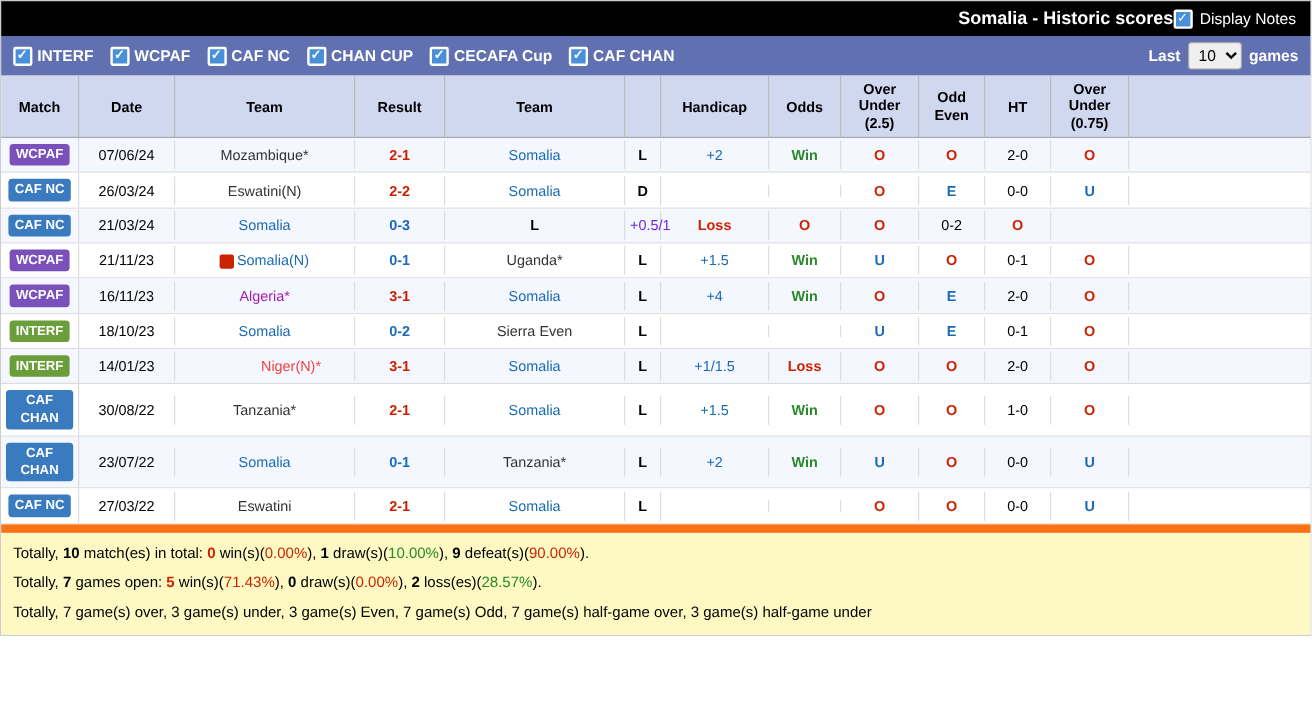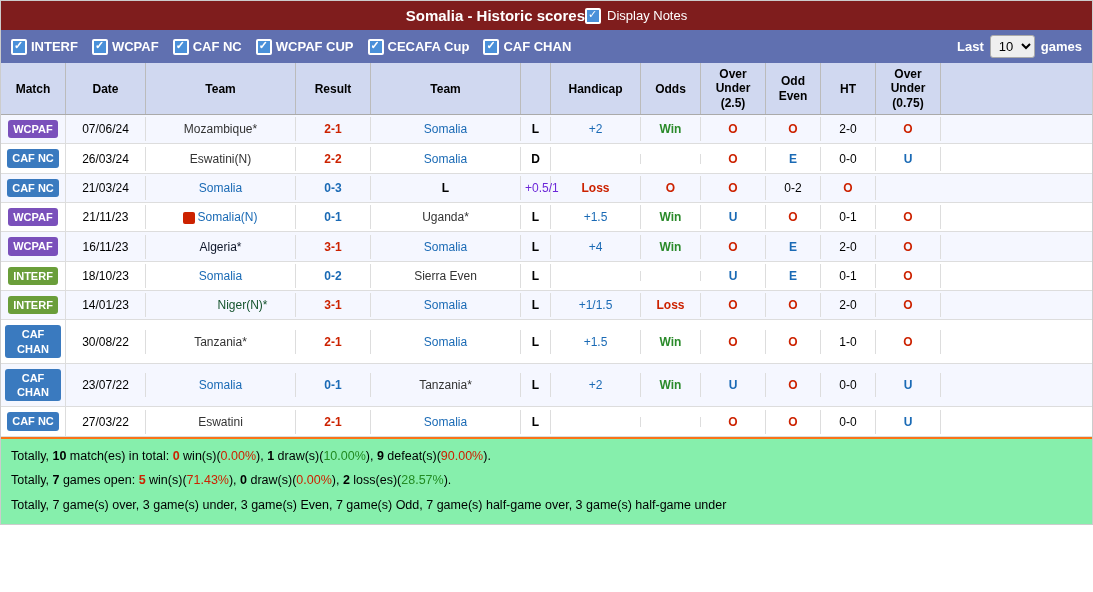--- a/index.html
+++ b/index.html
@@ -8,24 +8,24 @@
       font-size: 13px;
       background: #fff;
       width: 1093px;
     }
     .container {
       width: 1093px;
       border: 1px solid #ccc;
     }
     
     .header {
-      background: #7f1d1d;
-      color: #fff;
-      display: flex;
-      justify-content: center;
+      background: #000000;
+      color: #fff;
+      display: flex;
+      justify-content: flex-end;
       align-items: center;
       padding: 6px 12px;
     }
     .header-title {
       font-size: 15px;
       font-weight: bold;
     }
     .display-notes {
       display: flex;
       align-items: center;
@@ -129,22 +129,22 @@
       background: #cc2200;
       border-radius: 2px;
       margin-right: 2px;
       vertical-align: middle;
     }
     
     .summary {
       padding: 6px 10px;
       font-size: 12.5px;
       line-height: 1.8;
-      background: #86efac;
-      border-top: 2px solid #f97316;
+      background: #fef9c3;
+      border-top: 7px solid #f97316;
     }
     .summary p { margin-bottom: 2px; }
     .bold { font-weight: bold; }
     .col-header-wrap { line-height: 1.2; }
   </style>
 </head>
 <body>
 
 <div class="container">
 
@@ -164,21 +164,21 @@
     <div class="filter-item">
       <span class="checkbox-checked"></span>
       <span>WCPAF</span>
     </div>
     <div class="filter-item">
       <span class="checkbox-checked"></span>
       <span>CAF NC</span>
     </div>
     <div class="filter-item">
       <span class="checkbox-checked"></span>
-      <span>WCPAF CUP</span>
+      <span>CHAN CUP</span>
     </div>
     <div class="filter-item">
       <span class="checkbox-checked"></span>
       <span>CECAFA Cup</span>
     </div>
     <div class="filter-item">
       <span class="checkbox-checked"></span>
       <span>CAF CHAN</span>
     </div>
     <div class="last-games">
@@ -259,21 +259,21 @@
         <div class="cell" style="color: rgb(26, 106, 181);">+1.5</div>
         <div class="cell" style="color: rgb(42, 138, 42); font-weight: bold;">Win</div>
         <div class="cell" style="color: rgb(26, 106, 181); font-weight: bold;">U</div>
         <div class="cell" style="color: rgb(204, 34, 0); font-weight: bold;">O</div>
         <div class="cell">0-1</div>
         <div class="cell" style="color: rgb(204, 34, 0); font-weight: bold;">O</div>
       </div>
       <div class="table-row" style="background: rgb(245, 247, 255);">
         <div class="cell"><span class="badge" style="background: rgb(122, 80, 187); white-space: pre-wrap; line-height: 1.3;">WCPAF</span></div>
         <div class="cell">16/11/23</div>
-        <div class="cell"><span style="color: #0f172a;">Algeria*</span></div>
+        <div class="cell"><span style="color: #a21caf;">Algeria*</span></div>
         <div class="cell" style="color: rgb(204, 34, 0); font-weight: bold;">3-1</div>
         <div class="cell"><span style="color: rgb(26, 106, 181);">Somalia</span></div>
         <div class="cell" style="font-weight: bold;">L</div>
         <div class="cell" style="color: rgb(26, 106, 181);">+4</div>
         <div class="cell" style="color: rgb(42, 138, 42); font-weight: bold;">Win</div>
         <div class="cell" style="color: rgb(204, 34, 0); font-weight: bold;">O</div>
         <div class="cell" style="color: rgb(26, 106, 181); font-weight: bold;">E</div>
         <div class="cell">2-0</div>
         <div class="cell" style="color: rgb(204, 34, 0); font-weight: bold;">O</div>
       </div>
@@ -287,21 +287,21 @@
         <div class="cell" style="color: rgb(26, 106, 181);"></div>
         <div class="cell" style="font-weight: normal;"></div>
         <div class="cell" style="color: rgb(26, 106, 181); font-weight: bold;">U</div>
         <div class="cell" style="color: rgb(26, 106, 181); font-weight: bold;">E</div>
         <div class="cell">0-1</div>
         <div class="cell" style="color: rgb(204, 34, 0); font-weight: bold;">O</div>
       </div>
       <div class="table-row" style="background: rgb(245, 247, 255);">
         <div class="cell"><span class="badge" style="background: rgb(106, 158, 58); white-space: pre-wrap; line-height: 1.3;">INTERF</span></div>
         <div class="cell">14/01/23</div>
-        <div class="cell"><span style="color: #14532d; padding-left: 44px;">Niger(N)*</span></div>
+        <div class="cell"><span style="color: #ef4444; padding-left: 44px;">Niger(N)*</span></div>
         <div class="cell" style="color: rgb(204, 34, 0); font-weight: bold;">3-1</div>
         <div class="cell"><span style="color: rgb(26, 106, 181);">Somalia</span></div>
         <div class="cell" style="font-weight: bold;">L</div>
         <div class="cell" style="color: rgb(26, 106, 181);">+1/1.5</div>
         <div class="cell" style="color: rgb(204, 34, 0); font-weight: bold;">Loss</div>
         <div class="cell" style="color: rgb(204, 34, 0); font-weight: bold;">O</div>
         <div class="cell" style="color: rgb(204, 34, 0); font-weight: bold;">O</div>
         <div class="cell">2-0</div>
         <div class="cell" style="color: rgb(204, 34, 0); font-weight: bold;">O</div>
       </div>

